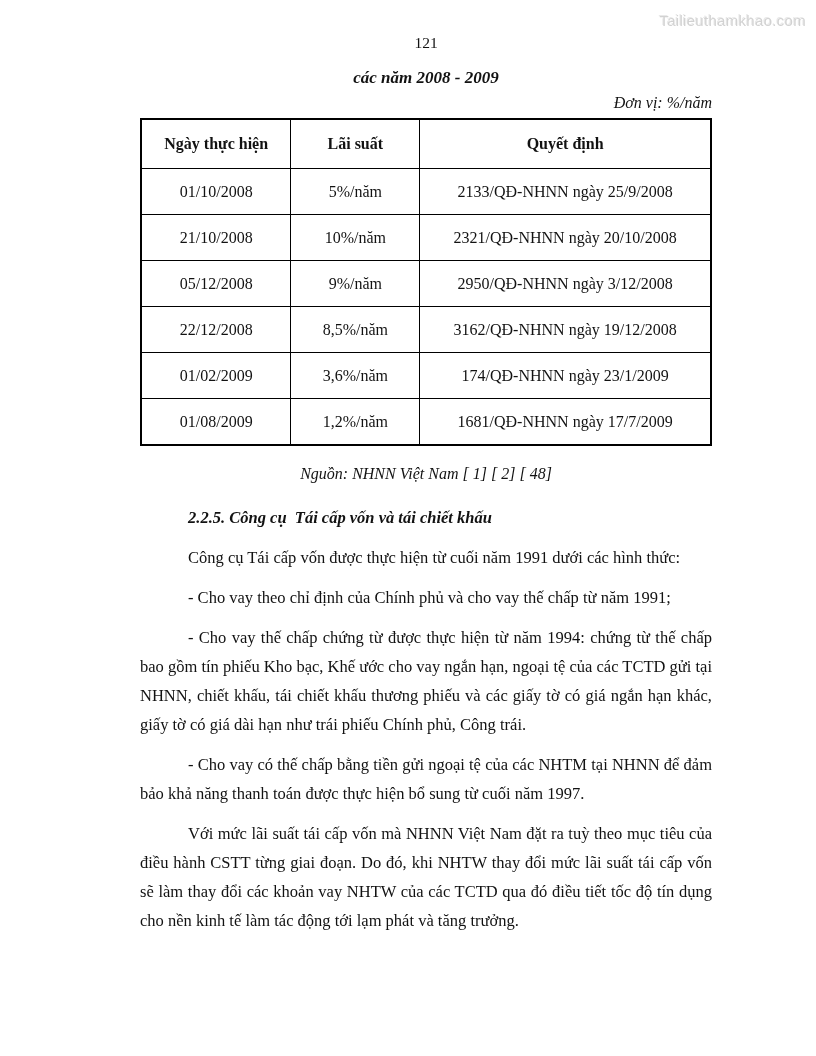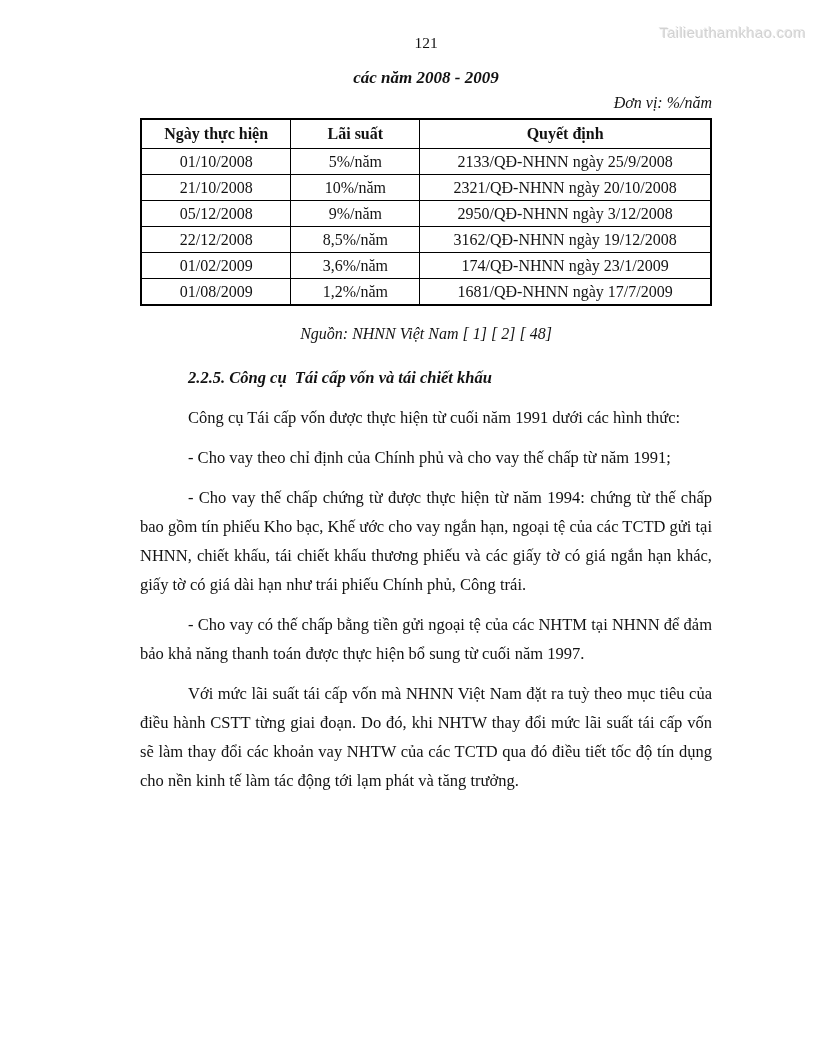--- a/index.html
+++ b/index.html
@@ -11,21 +11,21 @@
     position: relative;
     width: 816px;
     height: 1056px;
     background: #ffffff;
     font-family: "Liberation Serif", serif;
     color: #121212;
     overflow: hidden;
   }
   .watermark {
     position: absolute;
-    top: 24px;
+    top: 12px;
     right: 10px;
     font-family: "Liberation Sans", sans-serif;
     font-size: 15px;
     color: #d2d2d2;
     text-shadow: 1px 1px 0 #ffffff, -1px -1px 0 #e9e9e9;
     letter-spacing: 0.3px;
   }
   .content {
     margin-left: 140px;
     margin-right: 104px; 
@@ -51,21 +51,21 @@
   }
   table.rates {
     width: 100%;
     border-collapse: collapse;
     border: 2px solid #000;
     font-size: 16px;
   }
   table.rates th, table.rates td {
     border: 1px solid #000;
     text-align: center;
-    padding: 1px 2px;
+    padding: 11px 2px;
     height: 23px;
     vertical-align: middle;
   }
   table.rates th {
     font-weight: bold;
     height: 26px;
   }
   .col-date { width: 26.3%; }
   .col-rate { width: 22.6%; }
   .col-decision { width: 51.1%; }

